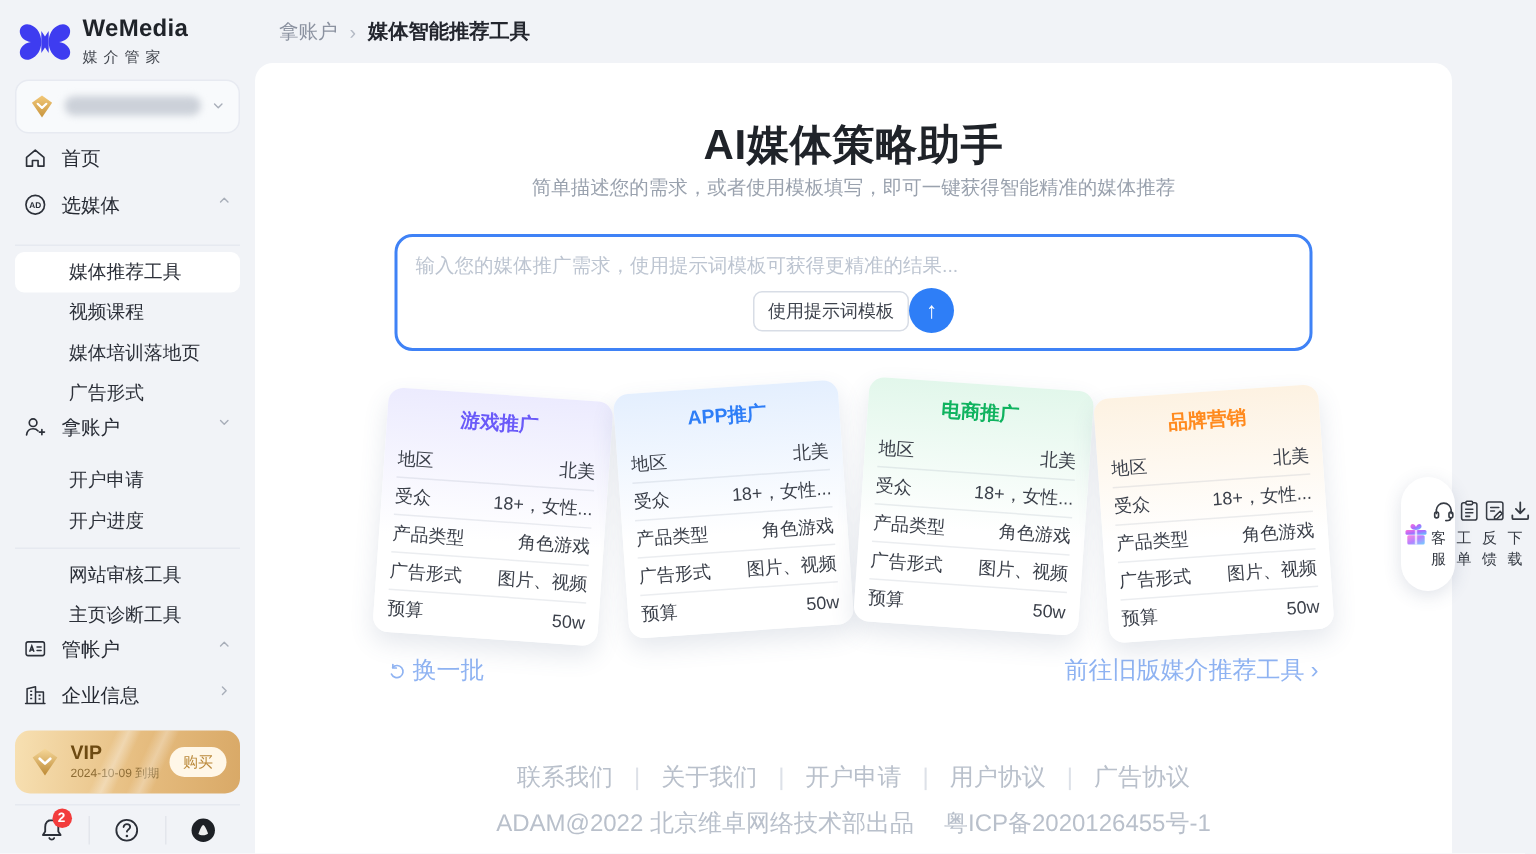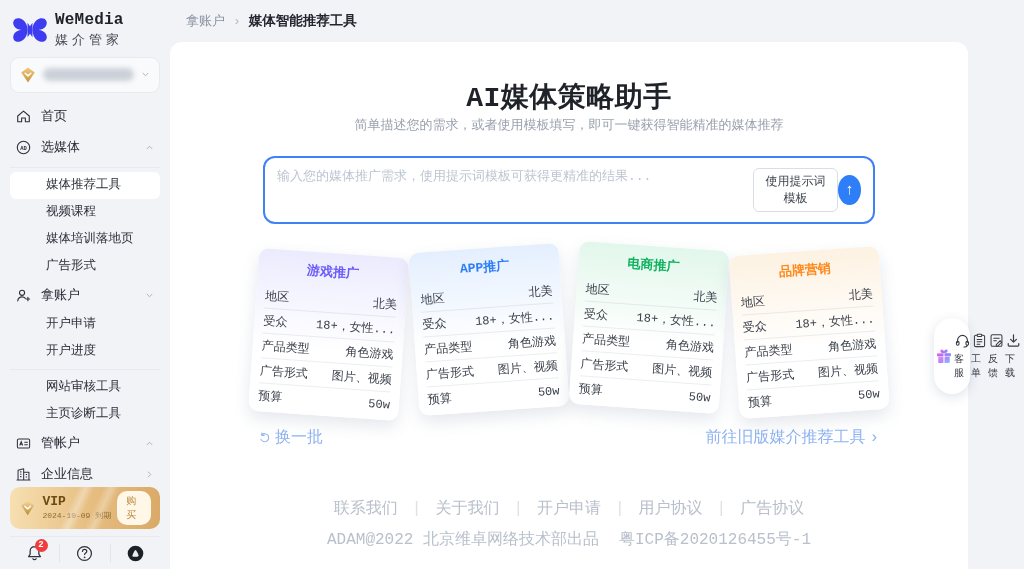--- a/index.html
+++ b/index.html
@@ -1,34 +1,34 @@
 <!DOCTYPE html>
 <html><head>
 <meta charset="utf-8">
 <style>
   *{box-sizing:border-box;margin:0;padding:0;}
   html,body{width:1024px;height:569px;overflow:hidden;}
   body{background:#f1f3f7;font-family:"Liberation Sans","DejaVu Sans",sans-serif;color:#23262e;}
-  .app{display:flex;width:976px;height:569px;font-family:Liberation Mono, monospace;}
+  .app{display:flex;width:976px;height:569px;}
 
   
   .sidebar{width:170px;flex:0 0 170px;background:#f1f3f7;display:flex;flex-direction:column;padding:8px 10px 6px;}
   .logo-row{display:flex;align-items:center;gap:7px;padding:4px 2px 8px;}
   .logo-mark svg{width:36px;height:30px;display:block;}
   .brand-name{font-size:16px;font-weight:800;letter-spacing:.2px;line-height:1.05;color:#1f2329;}
-  .brand-tag{font-size:13px;color:#43474f;letter-spacing:4px;margin-top:2px;white-space:nowrap;}
+  .brand-tag{font-size:10px;color:#43474f;letter-spacing:4px;margin-top:2px;white-space:nowrap;}
   .user-pill{height:36px;border:1px solid #e7eaf1;background:#f8fafc;border-radius:9px;display:flex;align-items:center;gap:6px;padding:0 8px;margin-bottom:4px;cursor:pointer;}
   .user-pill svg.vipd{width:18px;height:18px;}
   .blur-bar{flex:1;height:13px;border-radius:7px;background:#ccd1d9;filter:blur(2.5px);}
   .chev{display:inline-flex;color:#a8aeb9;}
   .chev svg{width:11px;height:11px;}
   .rot-up{transform:rotate(180deg);}
   .rot-right{transform:rotate(-90deg);}
   .side-nav{flex:1;margin-top:4px;overflow:hidden;font-size:13px;}
-  .nav-top{display:flex;align-items:center;gap:9px;height:31px;padding:0 5px;cursor:pointer;color:#262a33;}
+  .nav-top{display:flex;align-items:flex-start;gap:9px;height:31px;padding:0 5px;cursor:pointer;color:#262a33;}
   .nav-top .icn{width:17px;height:17px;color:#2c3039;display:inline-flex;}
   .nav-top .icn svg{width:17px;height:17px;}
   .nav-top .chev{margin-left:auto;}
   .nav-sub{height:27px;line-height:27px;padding-left:36px;font-size:12.5px;border-radius:6px;cursor:pointer;color:#2c3039;}
   .nav-sub.active{background:#ffffff;}
   .nav-divider{height:1px;background:#e6e9f0;margin:4px 0;}
   .vip-card{margin-top:auto;height:42px;border-radius:10px;background:linear-gradient(95deg,#f7e0b2,#e6bd80 55%,#d9a967);display:flex;align-items:center;gap:6px;padding:0 9px;position:relative;overflow:hidden;cursor:pointer;flex:0 0 42px;}
   .vip-card:after{content:"";position:absolute;inset:0;background:linear-gradient(115deg,transparent 40%,rgba(255,255,255,.35) 45%,transparent 50%,transparent 55%,rgba(255,255,255,.3) 60%,transparent 65%);pointer-events:none;}
   .vip-card svg.vipd{width:22px;height:22px;}
   .vip-title{font-size:13px;font-weight:800;color:#6d4a12;line-height:1;}
@@ -42,24 +42,24 @@
 
   
   .main{flex:1;display:flex;flex-direction:column;min-width:0;position:relative;}
   .crumbs{height:42px;display:flex;align-items:center;gap:8px;padding-left:16px;font-size:13px;flex:0 0 42px;}
   .crumb-sec{color:#8b92a0;cursor:pointer;}
   .crumb-sep{color:#b4bac5;}
   .crumb-cur{color:#23262e;font-weight:700;font-size:13.5px;}
   .panel{flex:1;background:#fff;border-radius:12px 12px 0 0;margin-right:8px;padding-top:36px;position:relative;overflow:hidden;}
   .page-title{text-align:center;font-size:28px;font-weight:800;color:#1f2329;letter-spacing:.5px;}
   .page-sub{text-align:center;font-size:13px;color:#9aa2ae;}
-  .prompt-box{width:612px;margin:22px auto 0;border:2px solid #3f82f6;border-radius:12px;padding:10px 12px;display:flex;flex-direction:row;gap:6px;background:#fff;}
+  .prompt-box{width:612px;margin:22px auto 0;border:2px solid #3f82f6;border-radius:12px;padding:10px 12px;display:flex;flex-direction:column;gap:6px;background:#fff;}
   .prompt-input{border:none;outline:none;resize:none;font-size:13px;height:18px;line-height:18px;font-family:inherit;color:#333;background:transparent;width:100%;}
   .prompt-input::placeholder{color:#bdc5d1;}
-  .prompt-actions{display:flex;align-items:center;justify-content:space-between;}
+  .prompt-actions{display:flex;align-items:center;justify-content:center;}
   .tpl-btn{font-size:12px;color:#3f444e;border:1px solid #d8dde6;border-radius:6px;padding:4px 9px;background:#fff;cursor:pointer;font-family:inherit;}
   .send-btn{width:30px;height:30px;border-radius:50%;background:#2e7ef7;color:#fff;border:none;font-size:15px;font-weight:700;line-height:1;cursor:pointer;display:flex;align-items:center;justify-content:center;font-family:inherit;}
   .cards-row{width:660px;margin:24px auto 0;display:flex;justify-content:center;gap:10px;}
   .card{width:150px;height:163px;border-radius:10px;box-shadow:0 7px 16px rgba(70,90,130,.14);cursor:pointer;}
   .card.t0{transform:rotate(4deg) translateY(5px);}
   .card.t1{transform:rotate(-4deg);}
   .card.t2{transform:rotate(4deg) translateY(-2px);}
   .card.t3{transform:rotate(-4deg) translateY(3px);}
   .card-title{text-align:center;font-size:13px;font-weight:800;padding:10px 0 7px;}
   .card-rows{padding:0 9px;}

